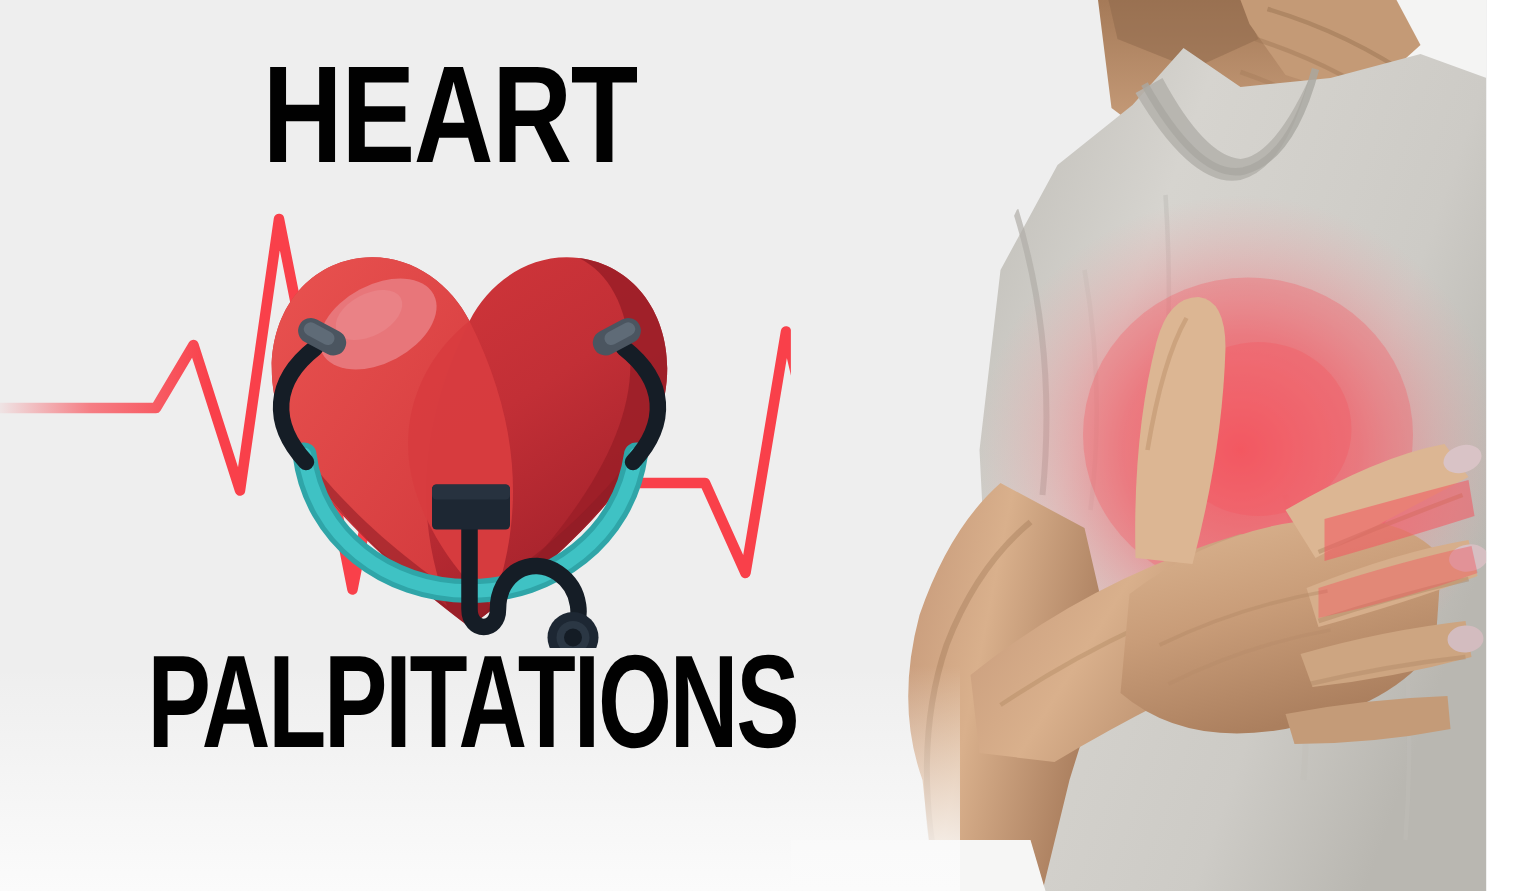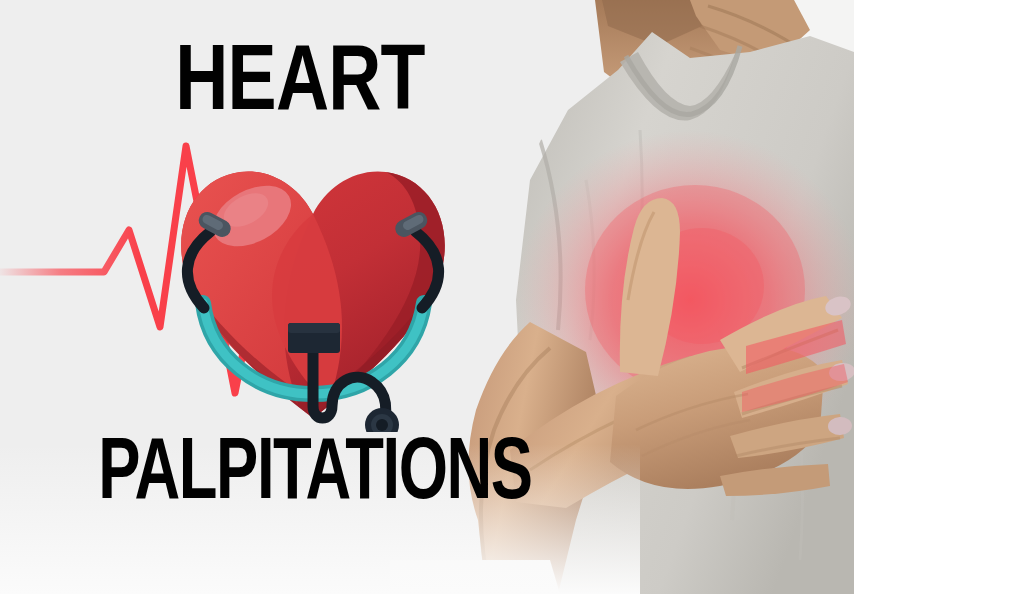--- a/index.html
+++ b/index.html
@@ -2,21 +2,21 @@
 <html><head>
 <meta charset="utf-8">
 <style>
   html, body {
     margin: 0;
     padding: 0;
     background: #ffffff;
   }
   #poster {
     position: relative;
-    width: 854px;
+    width: 991px;
     height: 594px;
     overflow: hidden;
     background: #e5e5e5;
     font-family: "Liberation Sans", sans-serif;
     user-select: none;
   }
   
   .bg-base {
     position: absolute;
     inset: 0;

